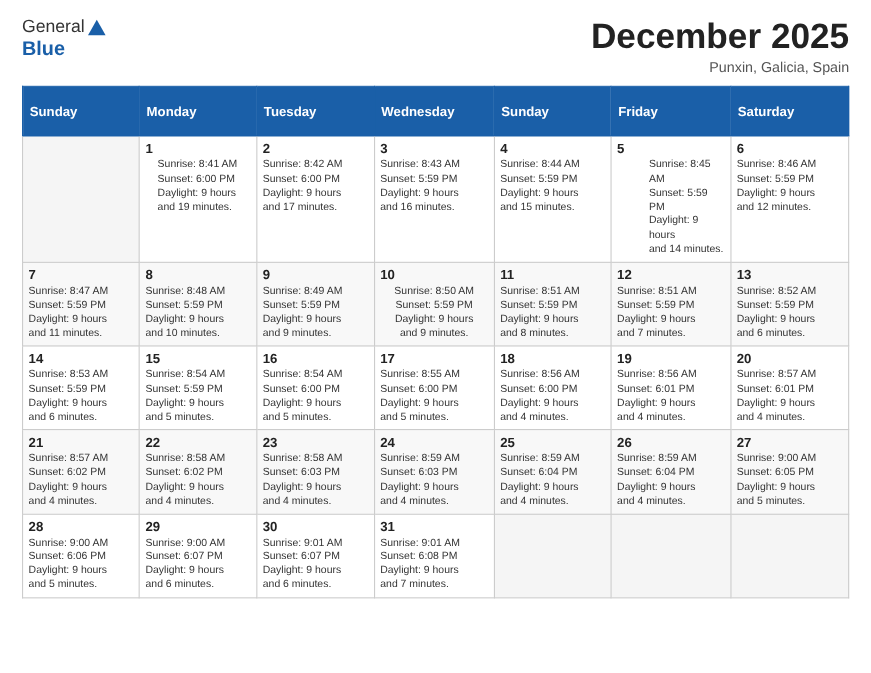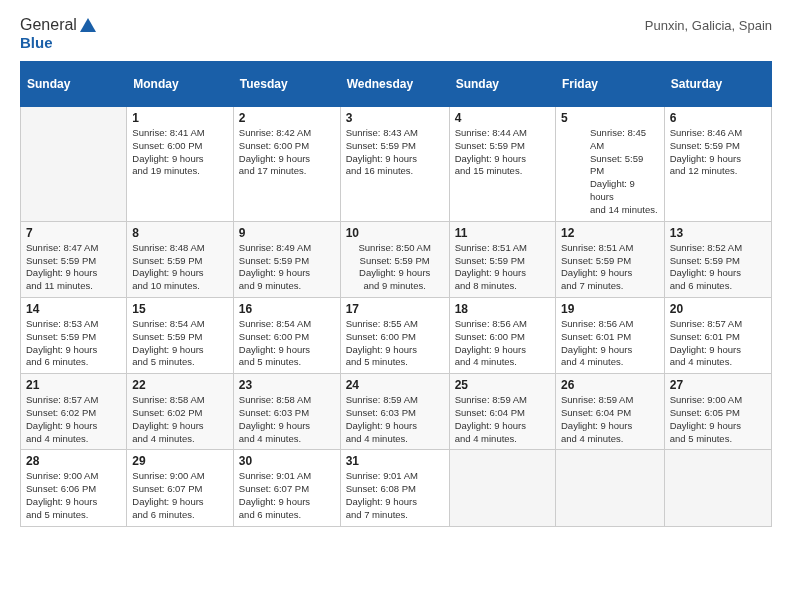--- a/index.html
+++ b/index.html
@@ -95,24 +95,25 @@
   <div class="header">
     <div class="logo">
       <div>
         <div style="display:flex;align-items:center;">
           <span class="logo-general">General</span>
 
           <svg class="logo-icon" viewBox="0 0 18 18">
             <polygon points="9,2 17,16 1,16" fill="#1a5fa8"></polygon>
           </svg>
         </div>
-        <div class="logo-blue" style="font-size:15px;font-weight:bold;color:#1a5fa8;">Blue</div>
+        <div class="logo-blue" style="font-size:18px;font-weight:bold;color:#1a5fa8;">Blue</div>
       </div>
     </div>
     <div class="title-block">
+      <div class="month-title">December 2025</div>
       <div class="subtitle">Punxin, Galicia, Spain</div>
     </div>
   </div>
 
   <table class="calendar">
     <thead>
       <tr>
         <th>Sunday</th>
         <th>Monday</th>
         <th>Tuesday</th>
@@ -120,21 +121,21 @@
         <th>Sunday</th>
         <th>Friday</th>
         <th>Saturday</th>
       </tr>
     </thead>
     <tbody id="calendar-body">
     <tr>
           <td class="empty-cell"></td>
           <td>
             <span class="day-num">1</span>
-            <div class="day-info" style="white-space: pre-line;">Sunrise: 8:41 AM
+            <div class="day-info" style="white-space: pre-line; margin-left: 11px;">Sunrise: 8:41 AM
 Sunset: 6:00 PM
 Daylight: 9 hours
 and 19 minutes.</div>
           </td>
           <td>
             <span class="day-num">2</span>
             <div class="day-info" style="white-space: pre-line;">Sunrise: 8:42 AM
 Sunset: 6:00 PM
 Daylight: 9 hours
 and 17 minutes.</div>

